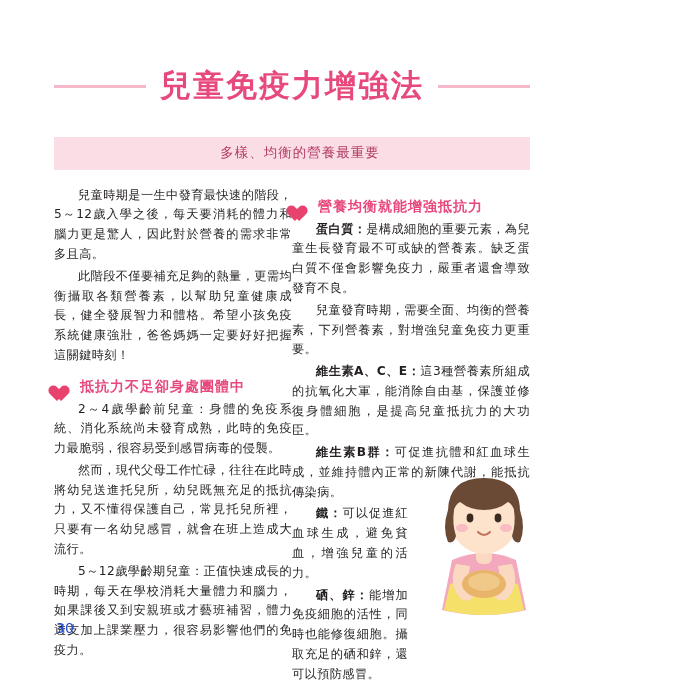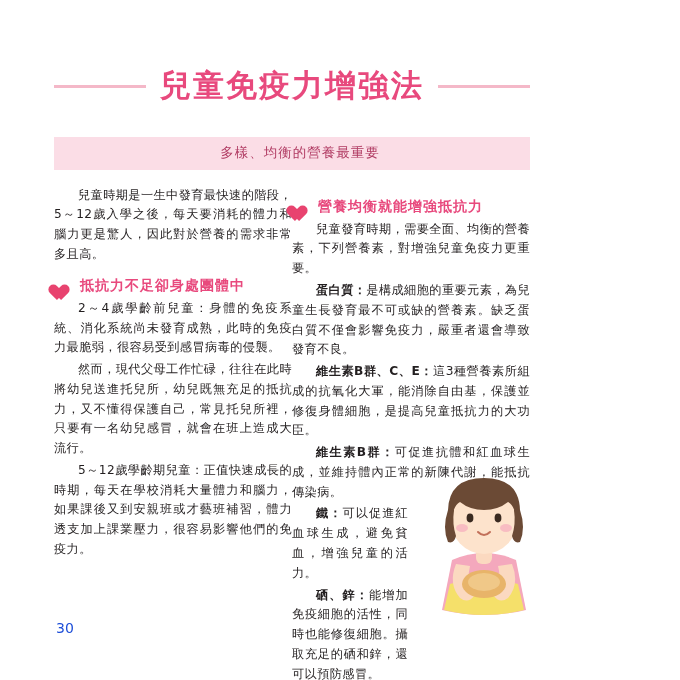--- a/index.html
+++ b/index.html
@@ -130,42 +130,43 @@
   <div class="title-block">
     <div class="title-rule"></div>
     <h1 class="title">兒童免疫力增強法</h1>
   </div>
   <div class="subtitle-bar">多樣、均衡的營養最重要</div>
 
   <div class="cols">
 
     <div class="col">
       <p class="para">兒童時期是一生中發育最快速的階段，5～12歲入學之後，每天要消耗的體力和腦力更是驚人，因此對於營養的需求非常多且高。</p>
+      <p class="para">此階段不僅要補充足夠的熱量，更需均衡攝取各類營養素，以幫助兒童健康成長，健全發展智力和體格。希望小孩免疫系統健康強壯，爸爸媽媽一定要好好把握這關鍵時刻！</p>
 
       <div class="sec-head">
         <span class="heart"></span>
         <span class="sec-title">抵抗力不足卻身處團體中</span>
       </div>
 
       <p class="para">2～4歲學齡前兒童：身體的免疫系統、消化系統尚未發育成熟，此時的免疫力最脆弱，很容易受到感冒病毒的侵襲。</p>
       <p class="para">然而，現代父母工作忙碌，往往在此時將幼兒送進托兒所，幼兒既無充足的抵抗力，又不懂得保護自己，常見托兒所裡，只要有一名幼兒感冒，就會在班上造成大流行。</p>
       <p class="para">5～12歲學齡期兒童：正值快速成長的時期，每天在學校消耗大量體力和腦力，如果課後又到安親班或才藝班補習，體力透支加上課業壓力，很容易影響他們的免疫力。</p>
     </div>
 
     <div class="col">
       <div class="sec-head">
         <span class="heart"></span>
         <span class="sec-title">營養均衡就能增強抵抗力</span>
       </div>
 
+      <p class="para"><span class="kw">蛋白質：</span><span>是構成細胞的重要元素，為兒童生長發育最不可或缺的營養素。缺乏蛋白質不僅會影響免疫力，嚴重者還會導致發育不良。</span></p>
+
       <p class="para">兒童發育時期，需要全面、均衡的營養素，下列營養素，對增強兒童免疫力更重要。</p>
 
-      <p class="para"><span class="kw">蛋白質：</span><span>是構成細胞的重要元素，為兒童生長發育最不可或缺的營養素。缺乏蛋白質不僅會影響免疫力，嚴重者還會導致發育不良。</span></p>
-
-      <p class="para"><span class="kw">維生素B群、C、E：</span><span>這3種營養素所組成的抗氧化大軍，能消除自由基，保護並修復身體細胞，是提高兒童抵抗力的大功臣。</span></p>
+      <p class="para"><span class="kw">維生素A、C、E：</span><span>這3種營養素所組成的抗氧化大軍，能消除自由基，保護並修復身體細胞，是提高兒童抵抗力的大功臣。</span></p>
 
       <p class="para"><span class="kw">維生素B群：</span><span>可促進抗體和紅血球生成，並維持體內正常的新陳代謝，能抵抗傳染病。</span></p>
 
       <div class="wrap-shape"></div>
 
       <p class="para"><span class="kw">鐵：</span><span>可以促進紅血球生成，避免貧血，增強兒童的活力。</span></p>
 
       <p class="para"><span class="kw">硒、鋅：</span><span>能增加免疫細胞的活性，同時也能修復細胞。攝取充足的硒和鋅，還可以預防感冒。</span></p>
     </div>
   </div>

